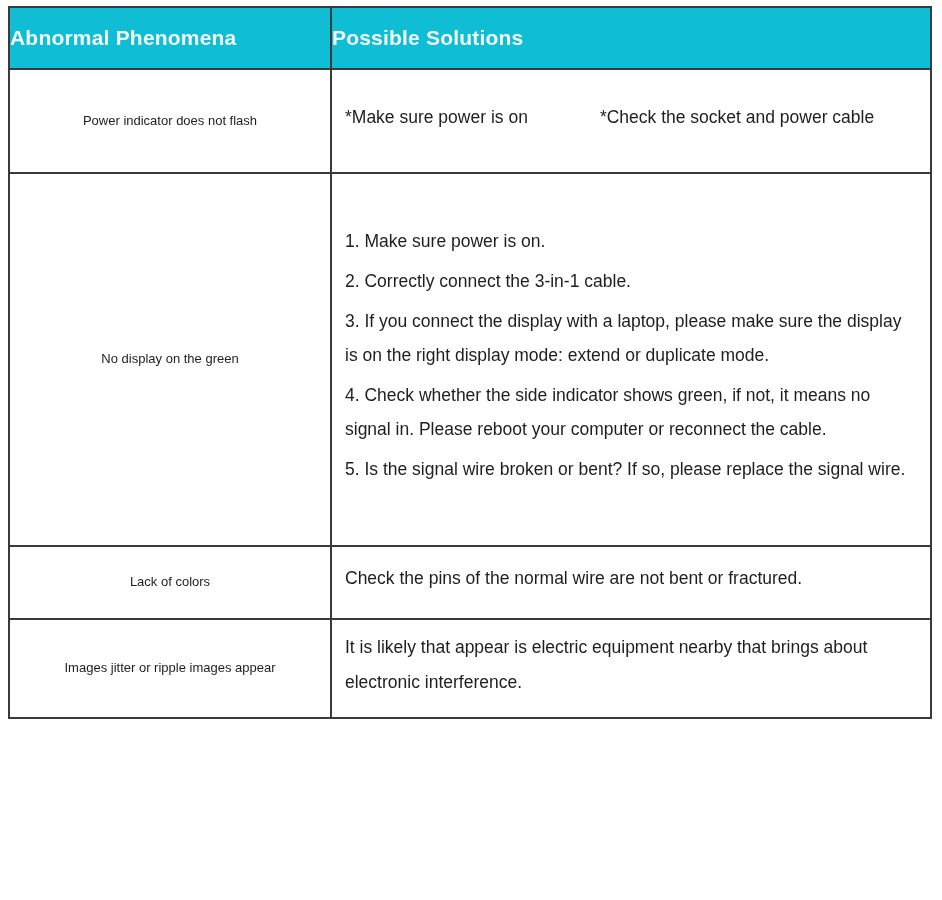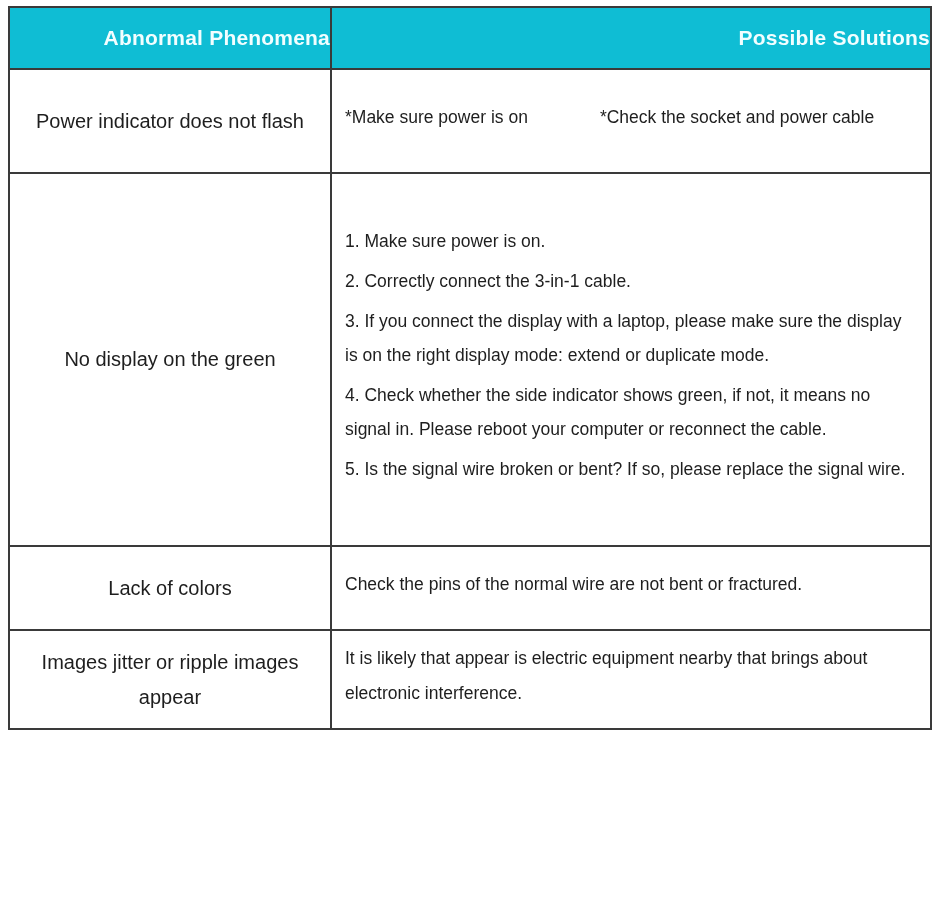--- a/index.html
+++ b/index.html
@@ -22,45 +22,45 @@
     border: 2px solid #3a3a3a;
   }
   col.c-phen { width: 322px; }
   col.c-sol  { width: 600px; }
 
   th.header-cell {
     background: #0fbdd4;
     color: #f2feff;
     font-size: 21px;
     font-weight: bold;
-    text-align: right;
+    text-align: left;
     height: 62px;
     letter-spacing: 0.2px;
   }
 
   td.phen {
     text-align: center;
     vertical-align: middle;
-    font-size: 20px;
+    font-size: 13px;
     line-height: 1.75;
     padding: 6px 10px;
   }
   td.sol {
     vertical-align: middle;
     font-size: 17.5px;
     line-height: 1.95;
     padding: 8px 14px 16px 13px;
   }
   td.sol p { margin: 0; }
 
   
   tr.r1 td { height: 104px; }
   tr.r2 td { height: 373px; }
   tr.r3 td { height: 68px; }
-  tr.r4 td { height: 84px; }
+  tr.r4 td { height: 73px; }
   tr.r5 td { height: 93px; }
   tr.r6 td { height: 99px; }
 
   
   .starred-wrap { max-width: 558px; }
   .inline-gap { display: inline-block; width: 72px; }
 
   
   td.sol .num-item { margin: 5px 0; line-height: 1.98; }
 </style>

